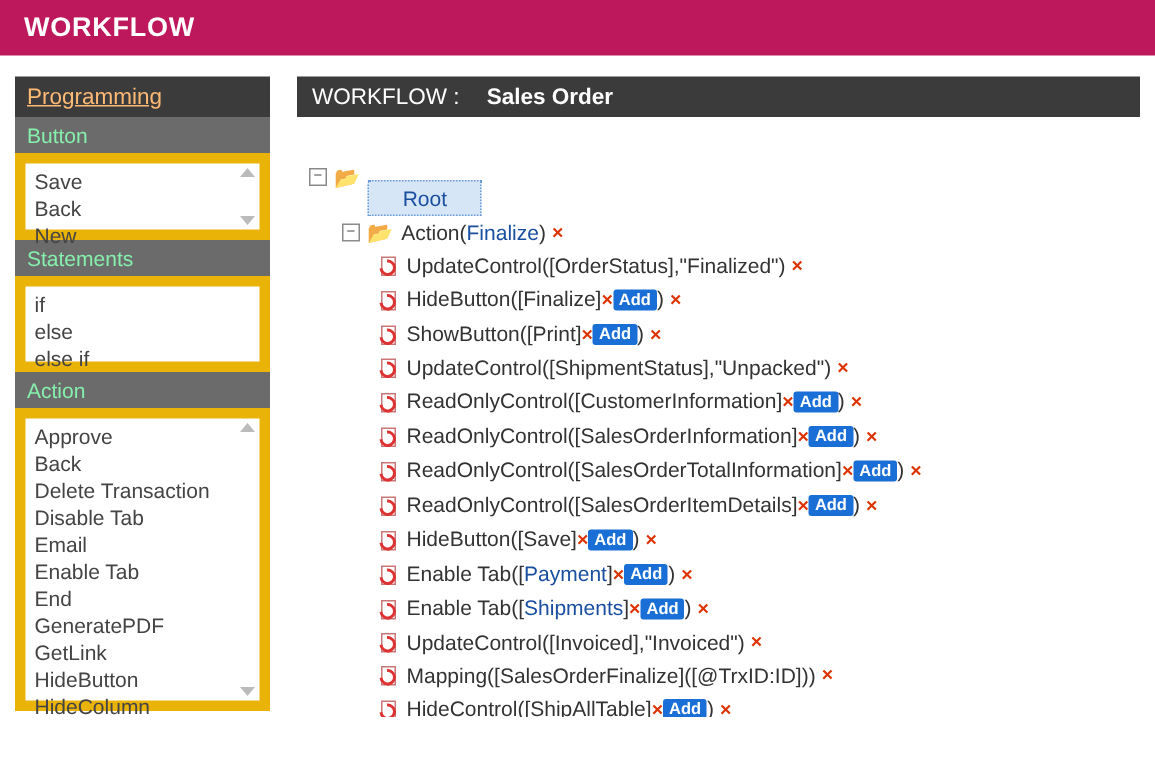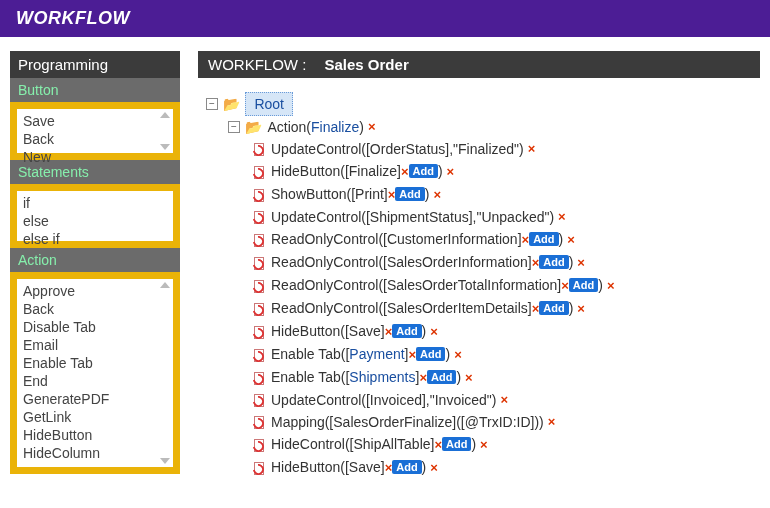--- a/index.html
+++ b/index.html
@@ -7,41 +7,41 @@
     margin: 0;
     font-family: Arial, Helvetica, sans-serif;
     font-size: 14px;
     color: #333;
     background: #fff;
     width: 770px;
     height: 508px;
     overflow: hidden;
   }
   .top-banner {
-    background: #4c1d95;
+    background: #be185d;
     color: #fff;
     font-weight: bold;
     font-size: 18px;
     padding: 8px 16px;
     letter-spacing: 0.5px;
-    font-style: italic;
   }
   .main-row {
     display: flex;
     margin-top: 14px;
     padding: 0 10px;
     gap: 18px;
     height: 450px;
   }
   .left-col { width: 170px; flex: 0 0 170px; }
   .panel-header {
     background: #3b3b3b;
-    color: #ffffff;
+    color: #fdba74;
     padding: 5px 8px;
     font-size: 15px;
+    text-decoration: underline;
   }
   .sub-header {
     background: #6b6b6b;
     color: #86efac;
     padding: 4px 8px;
     font-size: 14px;
   }
   .listbox {
     border: 7px solid #eab308;
     position: relative;
@@ -128,22 +128,23 @@
     left:1px; top:3px;
     width:7px; height:7px;
     border:2px solid #d33;
     border-radius:50%;
     border-left-color:transparent;
     transform:rotate(40deg);
   }
   .root-label {
     color:#1a4fa0;
     background:#d6e6f7;
-    padding:0 8px;
+    padding:0 22px;
     border:1px dotted #6a9bd8;
+    margin-top:28px;
   }
   .node-label { color:#333; }
   .param-link { color:#1a4fa0; }
   .add-badge {
     display:inline-block;
     background:#1a6fd6;
     color:#fff;
     font-size:11px;
     font-weight:bold;
     padding:0 4px;
@@ -192,20 +193,21 @@
         <div class="list-item">else</div>
         <div class="list-item">else if</div>
       </div>
     </div>
 
     <div class="sub-header">Action</div>
     <div class="listbox" style="height:202px">
       <div class="listbox-inner">
         <div class="list-item">Approve</div>
         <div class="list-item">Back</div>
+        <div class="list-item">Delete Transaction</div>
         <div class="list-item">Disable Tab</div>
         <div class="list-item">Email</div>
         <div class="list-item">Enable Tab</div>
         <div class="list-item">End</div>
         <div class="list-item">GeneratePDF</div>
         <div class="list-item">GetLink</div>
         <div class="list-item">HideButton</div>
         <div class="list-item">HideColumn</div>
       </div>
       <div class="scroll-hint">

